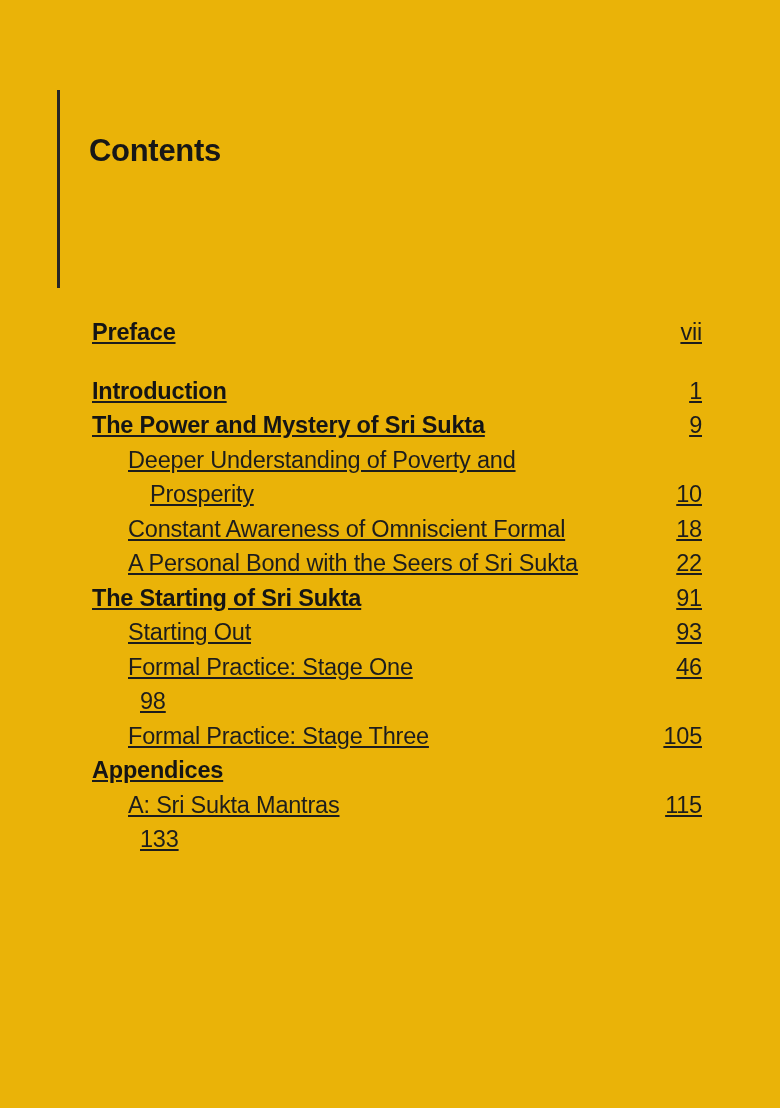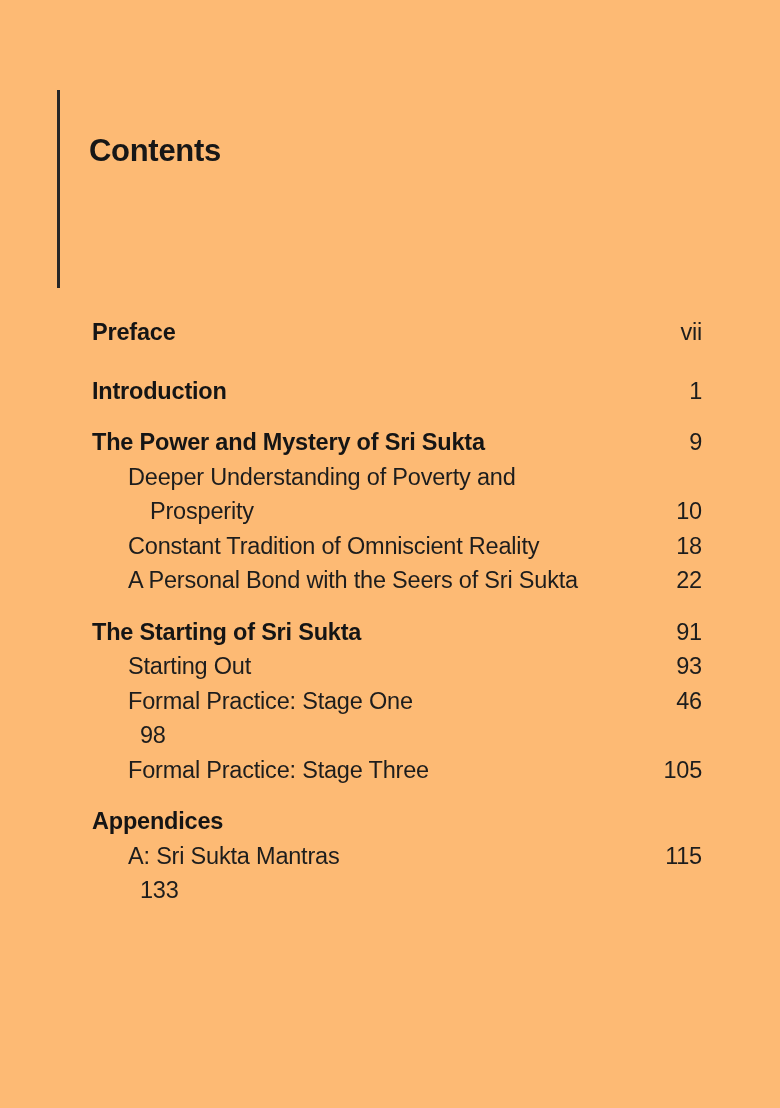--- a/index.html
+++ b/index.html
@@ -11,21 +11,21 @@
     width: 780px;
     height: 1108px;
     position: relative;
     font-family: "Liberation Sans", "DejaVu Sans", sans-serif;
     color: #1d1d1d;
     overflow: hidden;
   }
   .page {
     position: absolute;
     inset: 0;
-    background: #fdba74;
+    background: #eab308;
   }
   .rule-vertical {
     position: absolute;
     left: 57px;
     top: 90px;
     width: 3px;
     height: 198px;
     background: #262626;
   }
   .title {
@@ -36,22 +36,22 @@
     font-weight: bold;
     letter-spacing: -0.3px;
     color: #171717;
   }
   .toc {
     position: absolute;
     left: 92px;
     top: 315px;
     width: 610px;
   }
-  .section { margin: 0; }
-  .section + .section { margin-top: 17px; }
+  .section { margin: 0; text-decoration: underline; }
+  .section + .section { }
   .section:nth-child(2) { margin-top: 24px; }
   .row {
     display: flex;
     justify-content: space-between;
     align-items: baseline;
     height: 34.5px;
     line-height: 34.5px;
     font-size: 23.5px;
     letter-spacing: -0.2px;
   }
@@ -96,21 +96,21 @@
         </div>
         <div class="row sub">
           <span class="label">Deeper Understanding of Poverty and</span>
           <span class="pagenum"></span>
         </div>
         <div class="row sub2">
           <span class="label">Prosperity</span>
           <span class="pagenum">10</span>
         </div>
         <div class="row sub">
-          <span class="label">Constant Tradition of Omniscient Reality</span>
+          <span class="label">Constant Awareness of Omniscient Formal</span>
           <span class="pagenum">18</span>
         </div>
         <div class="row sub">
           <span class="label">A Personal Bond with the Seers of Sri Sukta</span>
           <span class="pagenum">22</span>
         </div>
       </div>
       <div class="section">
         <div class="row heading">
           <span class="label">The Starting of Sri Sukta</span>

